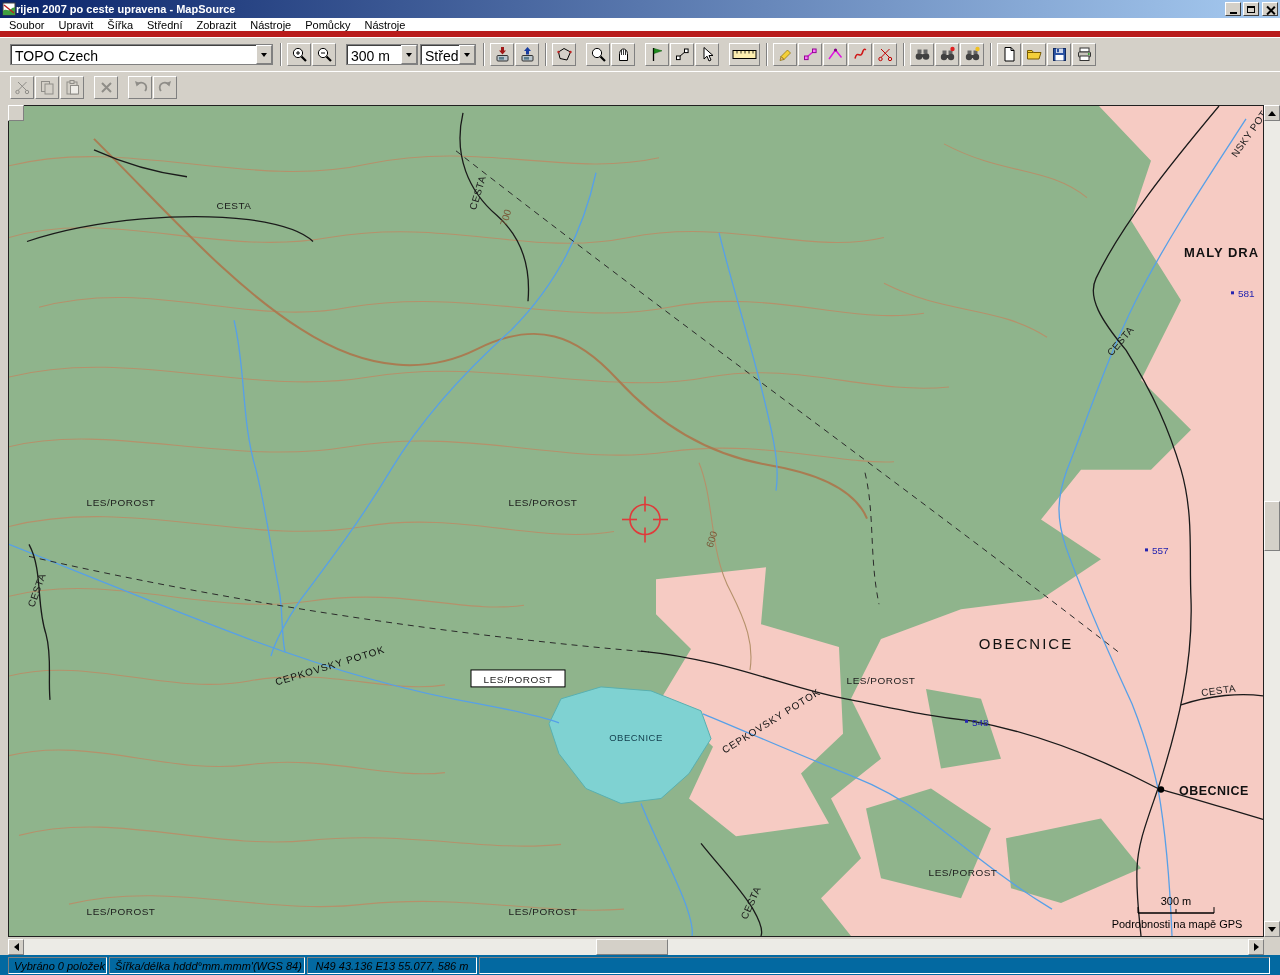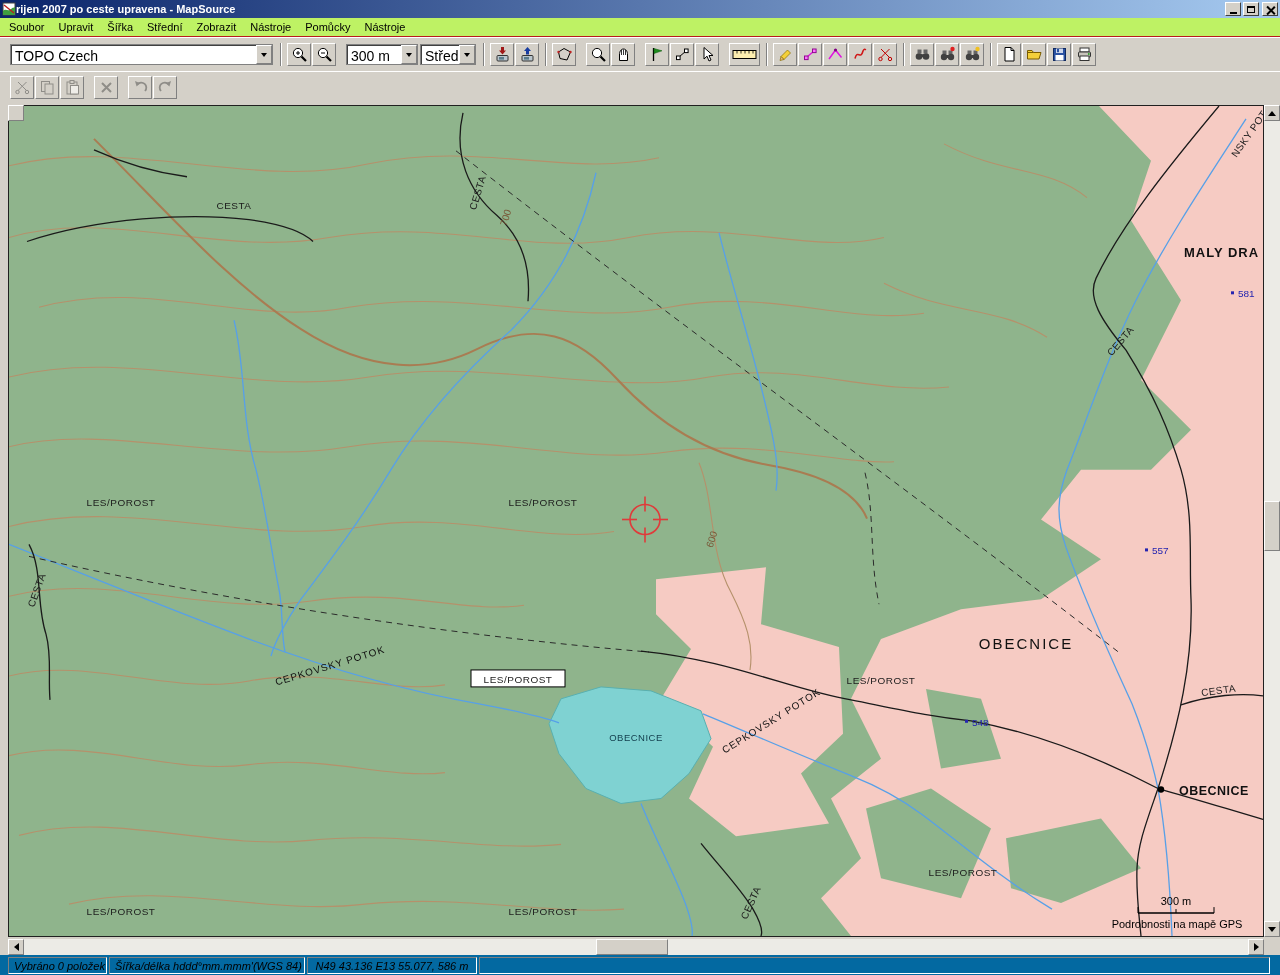--- a/index.html
+++ b/index.html
@@ -17,22 +17,22 @@
     border:1px solid; border-color:#fff #404040 #404040 #fff;
     display:flex; align-items:center; justify-content:center; padding:0; }
   .g-min { width:7px; height:2px; background:#000; margin-top:7px; }
   .g-max { width:8px; height:7px; border:1px solid #000; border-top-width:2px; }
   .g-x { position:relative; width:9px; height:9px; }
   .g-x::before,.g-x::after { content:""; position:absolute; left:4px; top:0; width:1.6px; height:11px; background:#000; }
   .g-x::before { transform:rotate(45deg);} .g-x::after { transform:rotate(-45deg);}
 
   
   .menubar { position:absolute; left:0; top:18px; width:1280px; height:19px;
-    background:#bef264; display:flex; align-items:center; font-size:11px;
-    border-bottom:1px solid #b91c1c; padding-left:2px; }
+    background:#ffffff; display:flex; align-items:center; font-size:11px;
+    border-bottom:6px solid #b91c1c; padding-left:2px; }
   .menu-item { padding:2px 7px; color:#000; }
 
   
   .toolbar { position:absolute; left:0; width:1280px; background:#d4d0c8;
     display:flex; align-items:center; border-top:1px solid #fff; }
   .tb1 { top:37px; height:34px; padding-left:10px; }
   .tb2 { top:71px; height:32px; padding-left:10px; }
   .tb { width:24px; height:23px; background:#d4d0c8; border:1px solid;
     border-color:#fff #808080 #808080 #fff; display:flex; align-items:center;
     justify-content:center; padding:0; margin-right:1px; }

